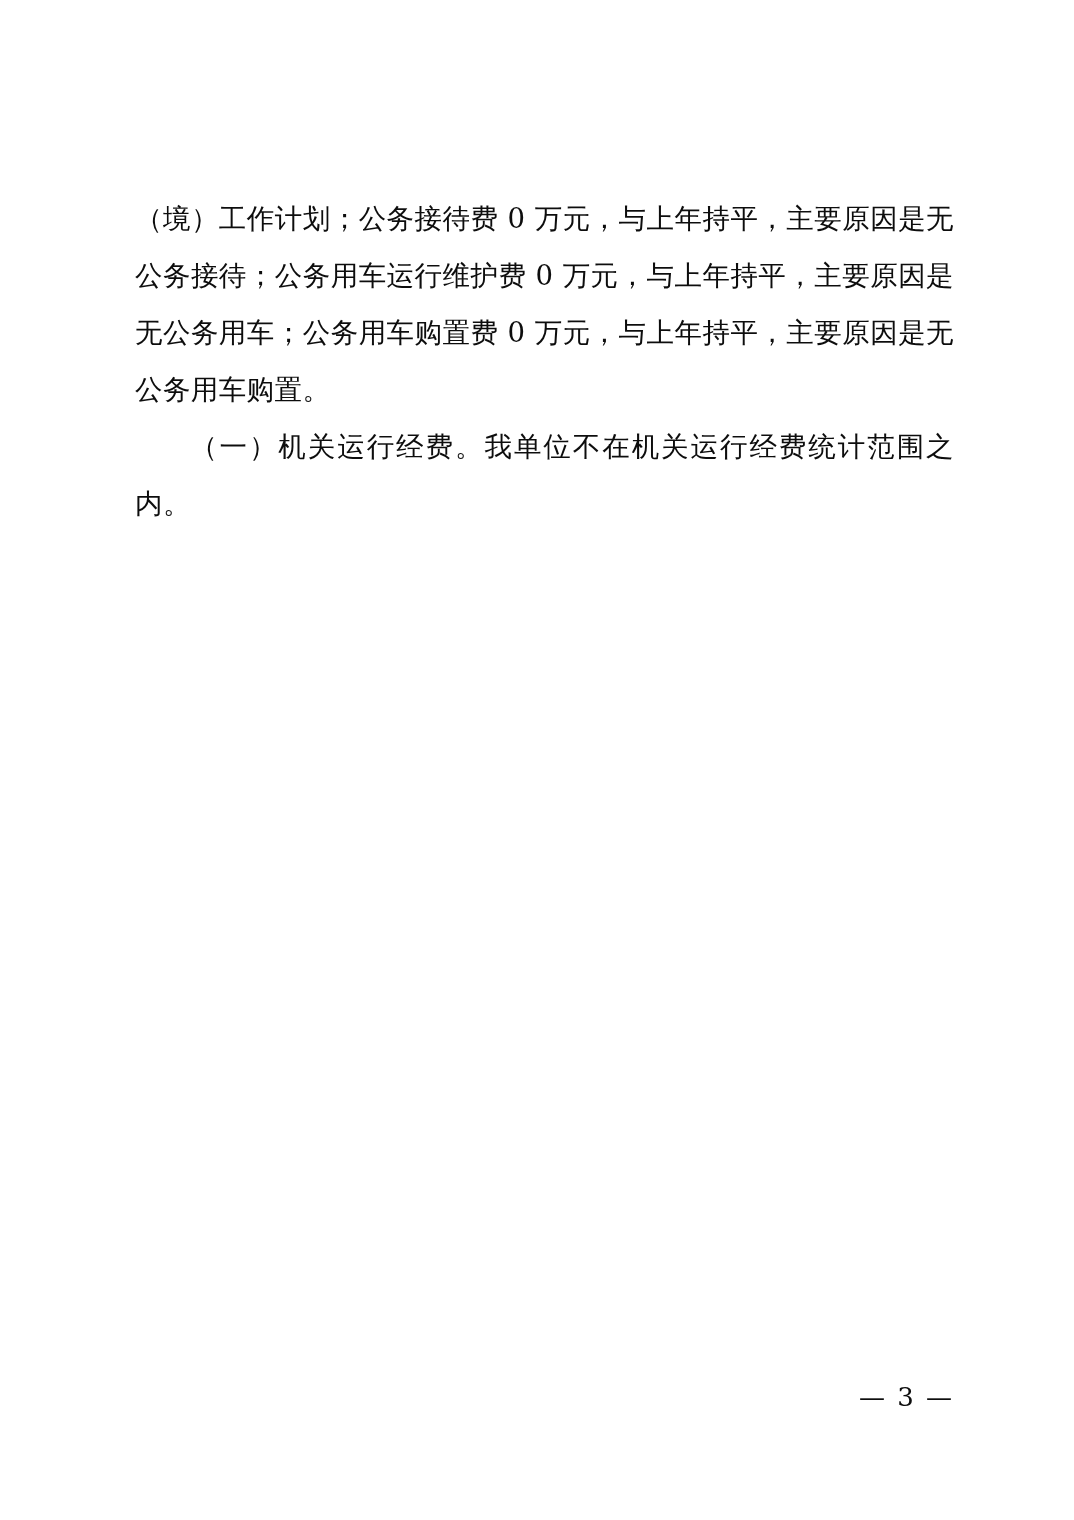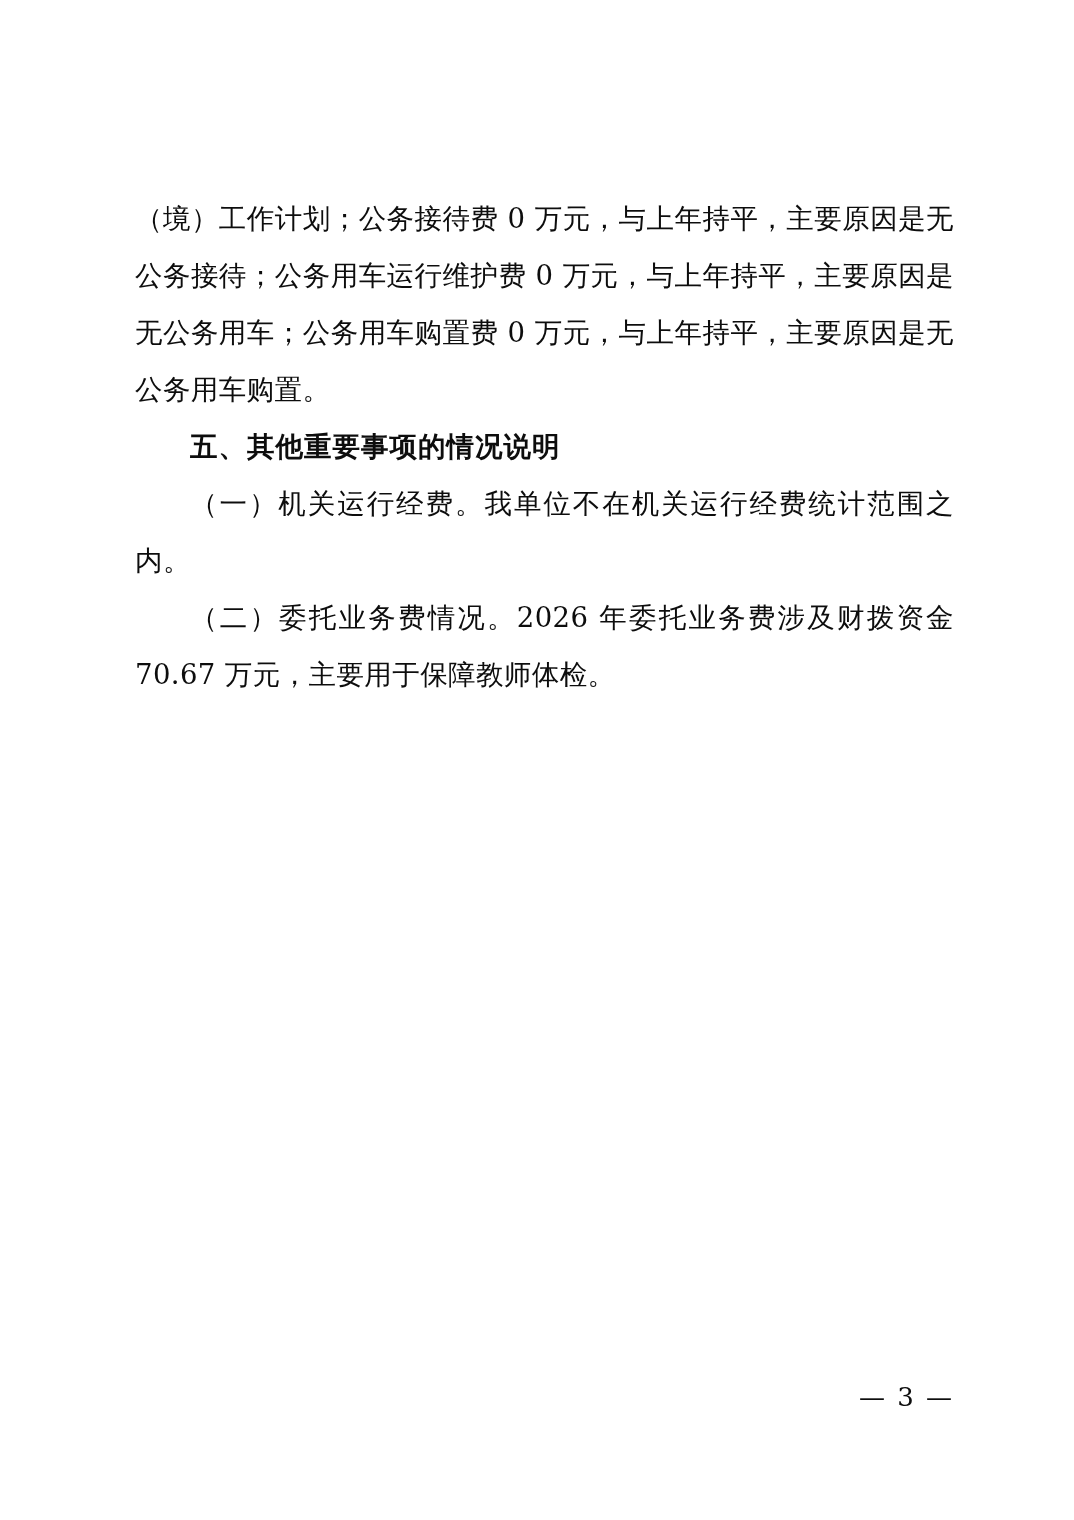--- a/index.html
+++ b/index.html
@@ -57,25 +57,23 @@
   }
 </style>
 </head>
 <body>
 
 <div class="page">
   <div class="doc-body">
 
     <p class="para">（境）工作计划；公务接待费 0 万元，与上年持平，主要原因是无公务接待；公务用车运行维护费 0 万元，与上年持平，主要原因是无公务用车；公务用车购置费 0 万元，与上年持平，主要原因是无公务用车购置。</p>
 
-    <p class="heading">五、其他重要事项的情况说明</p>
 
     <p class="para indent">（一）机关运行经费。我单位不在机关运行经费统计范围之内。</p>
 
-    <p class="para indent">（二）委托业务费情况。2026 年委托业务费涉及财拨资金 70.67 万元，主要用于保障教师体检。</p>
 
 
 
 
   </div>
 
   <div class="footer">— 3 —</div>
 </div>
 
 </body></html>

